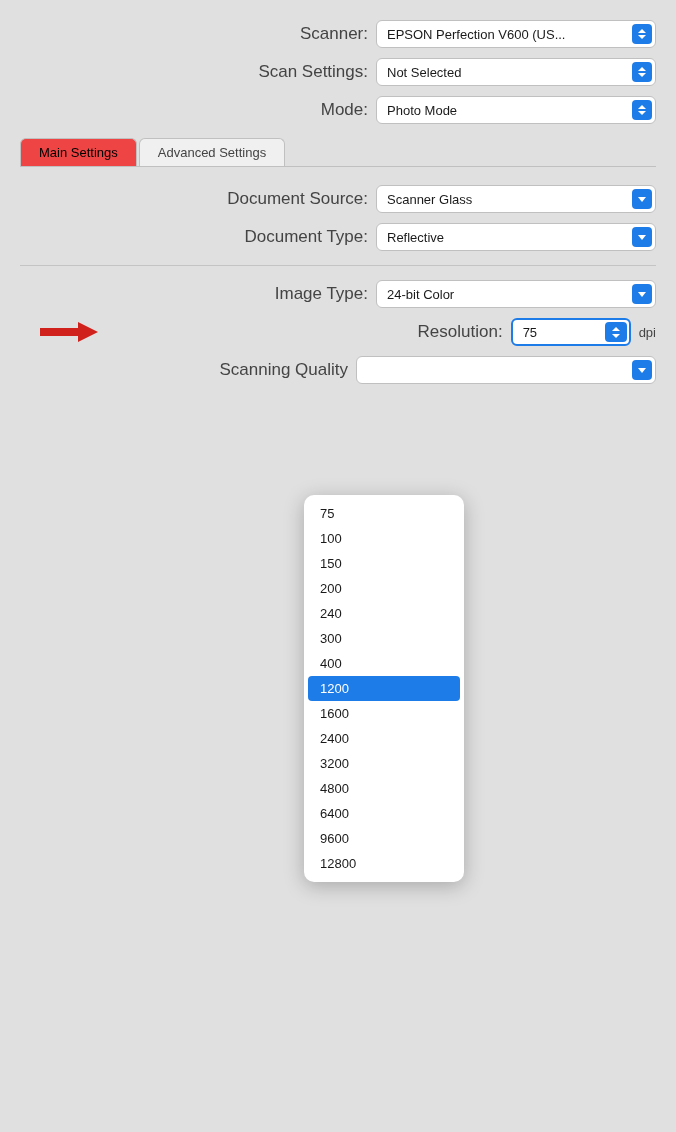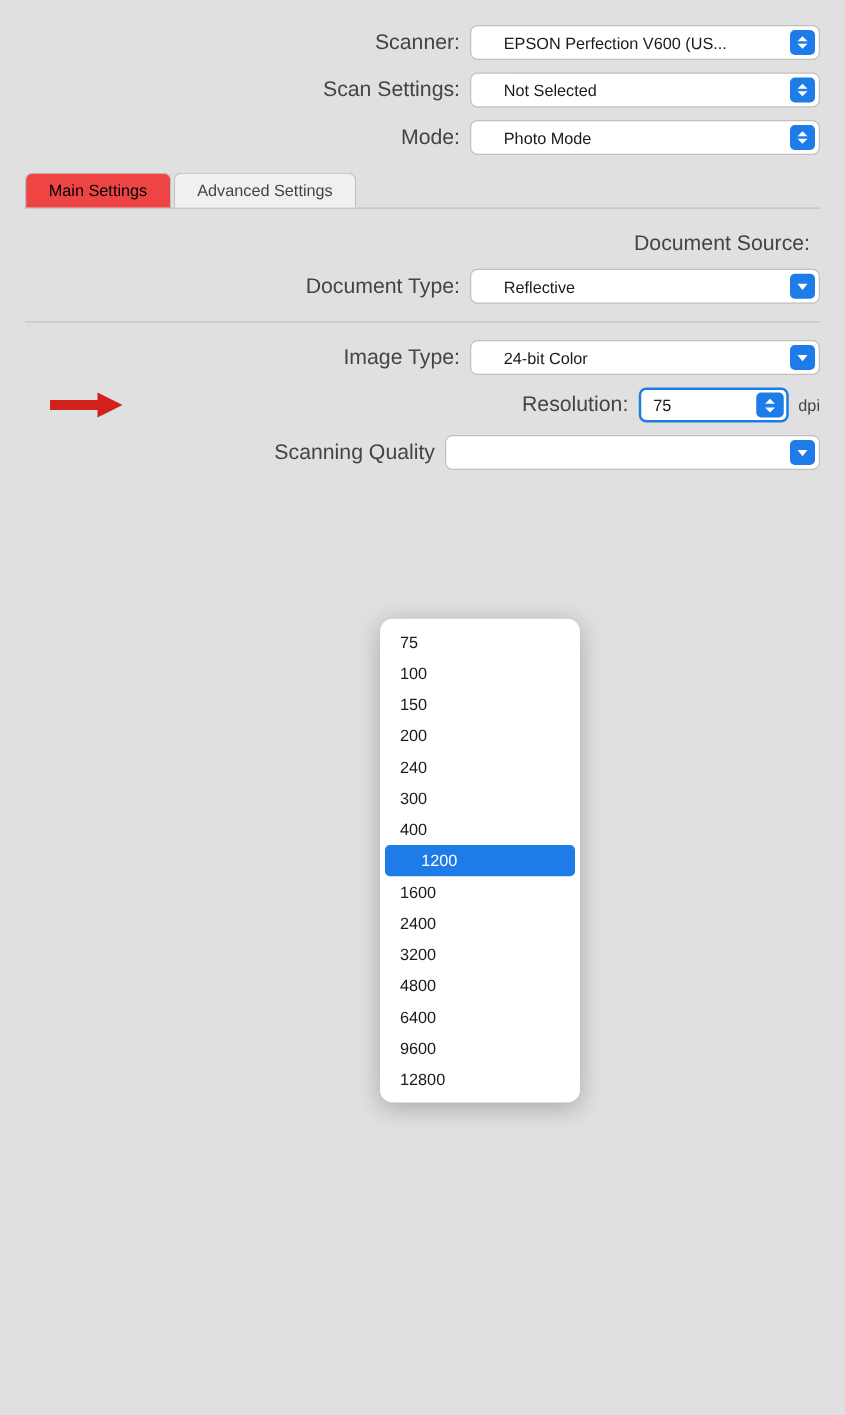--- a/index.html
+++ b/index.html
@@ -38,21 +38,21 @@
       display: inline-flex;
       align-items: center;
     }
 
     .form-select {
       appearance: none;
       -webkit-appearance: none;
       background: #fff;
       border: 1px solid #c0c0c0;
       border-radius: 6px;
-      padding: 4px 28px 4px 26px;
+      padding: 4px 28px 4px 10px;
       font-size: 13px;
       color: #1a1a1a;
       min-width: 280px;
       height: 28px;
       cursor: pointer;
       outline: none;
     }
 
     .select-arrow {
       position: absolute;
@@ -218,21 +218,21 @@
       color: #1a1a1a;
       cursor: pointer;
       white-space: nowrap;
     }
 
     .dropdown-item.selected {
       background: #1e7ce8;
       color: #fff;
       border-radius: 4px;
       margin: 0 4px;
-      padding: 5px 29px;
+      padding: 5px 12px;
     }
 
     .scanning-quality-row {
       display: flex;
       align-items: center;
       margin-bottom: 26px;
       justify-content: flex-end;
     }
 
     .scanning-quality-select {
@@ -277,20 +277,26 @@
     </div>
   </div>
 
   <div class="tabs-row">
     <button class="tab-btn active">Main Settings</button>
     <button class="tab-btn">Advanced Settings</button>
   </div>
 
   <div class="form-row">
     <span class="form-label">Document Source:</span>
+    <div class="select-wrapper">
+      <select class="form-select"><option>Scanner Glass</option></select>
+      <div class="select-arrow">
+        <div class="single-arrow-down"></div>
+      </div>
+    </div>
   </div>
 
   <div class="form-row">
     <span class="form-label">Document Type:</span>
     <div class="select-wrapper">
       <select class="form-select"><option>Reflective</option></select>
       <div class="select-arrow">
         <div class="single-arrow-down"></div>
       </div>
     </div>

